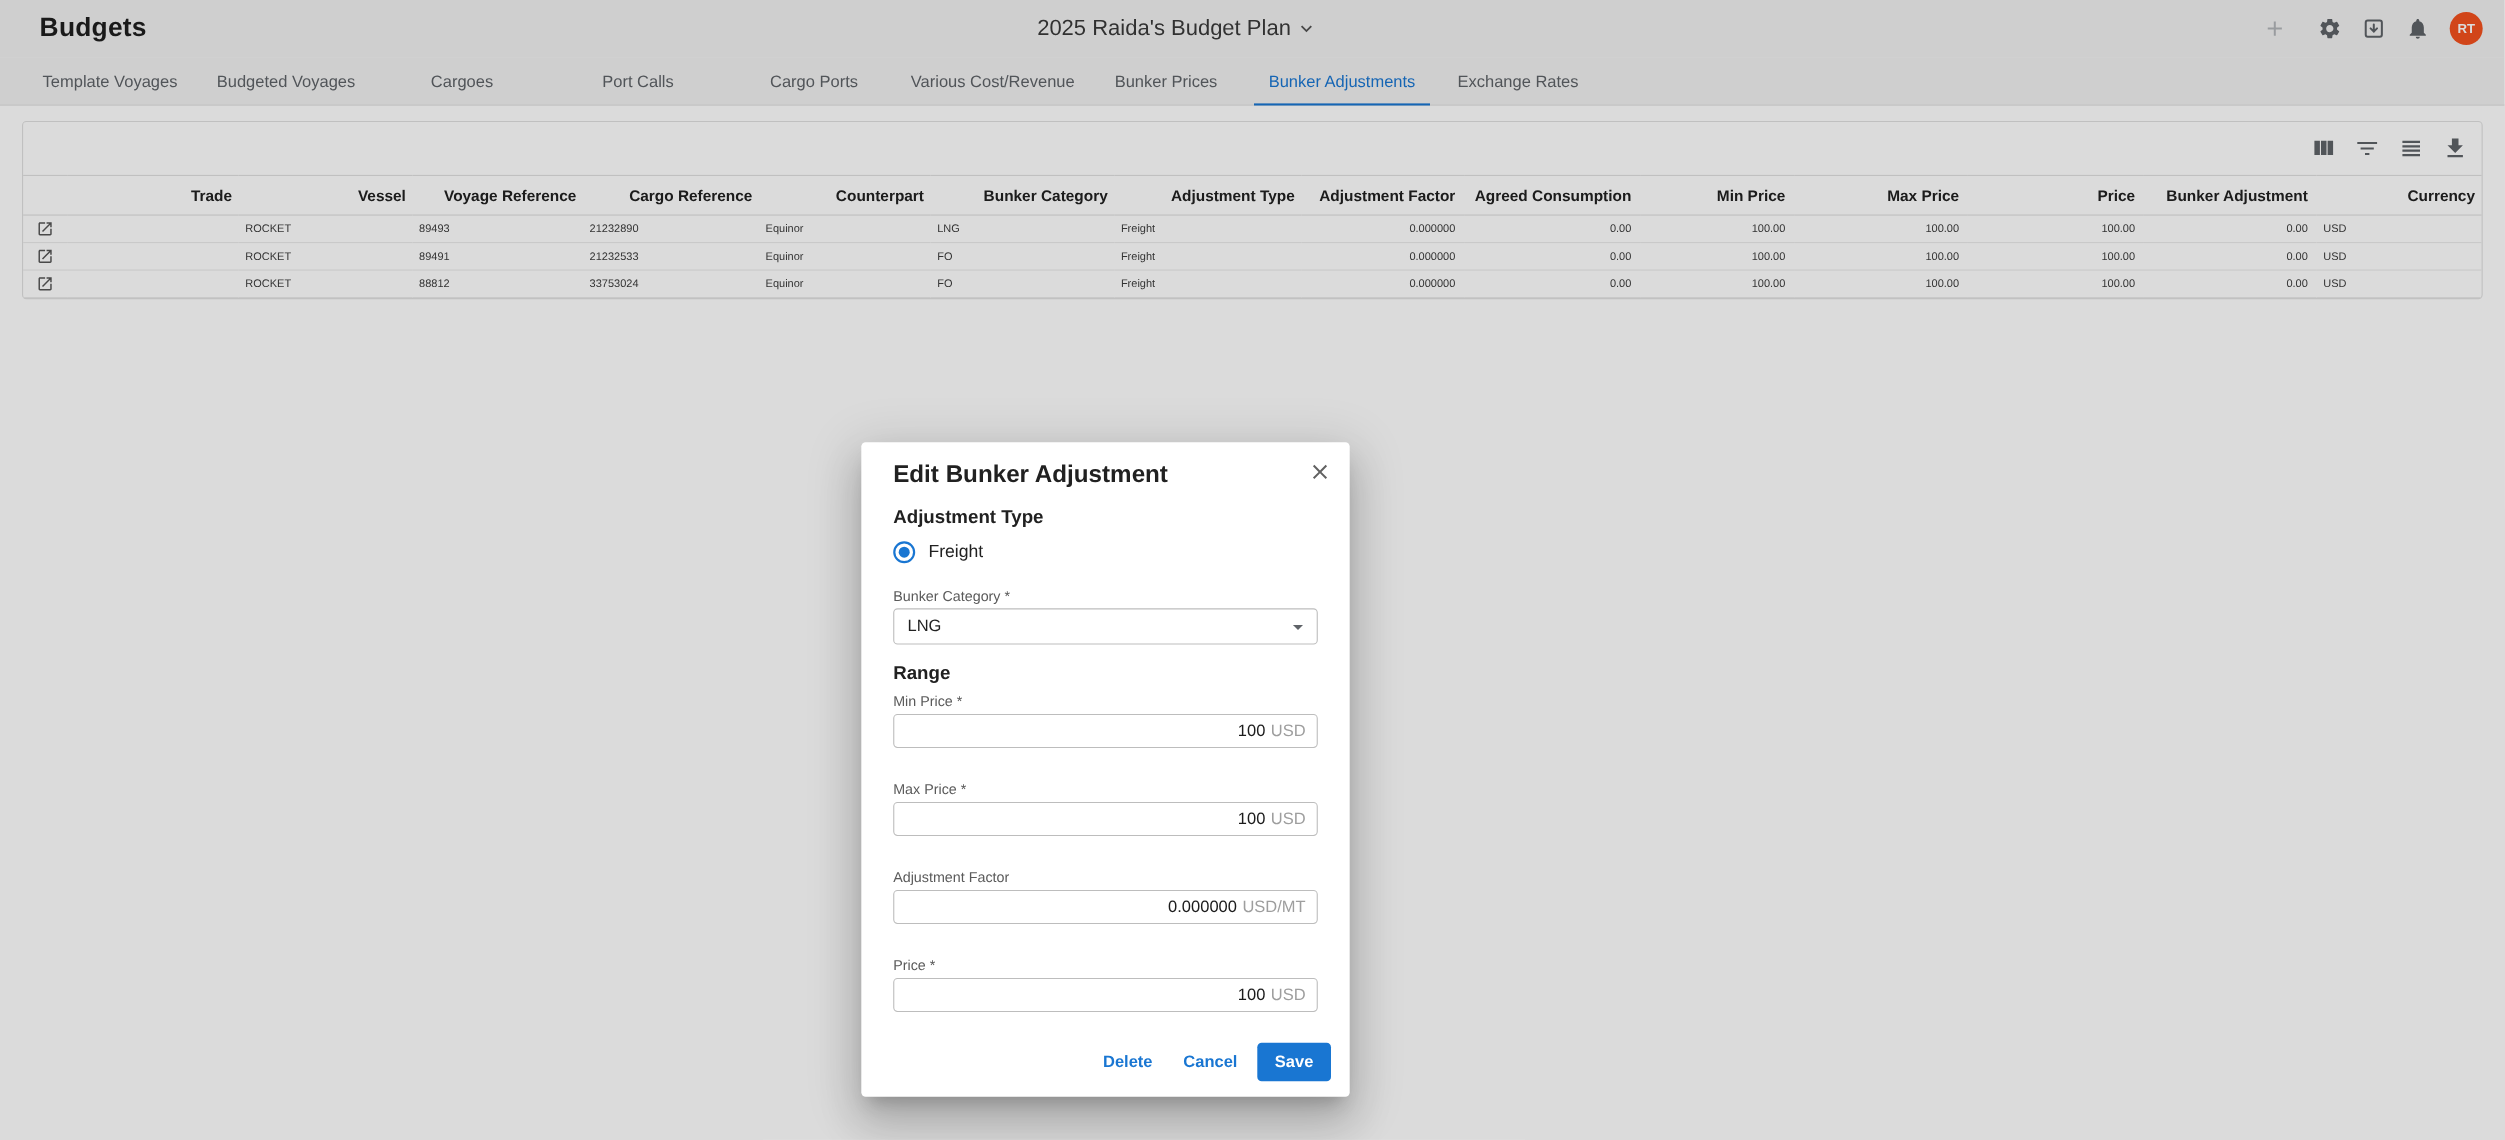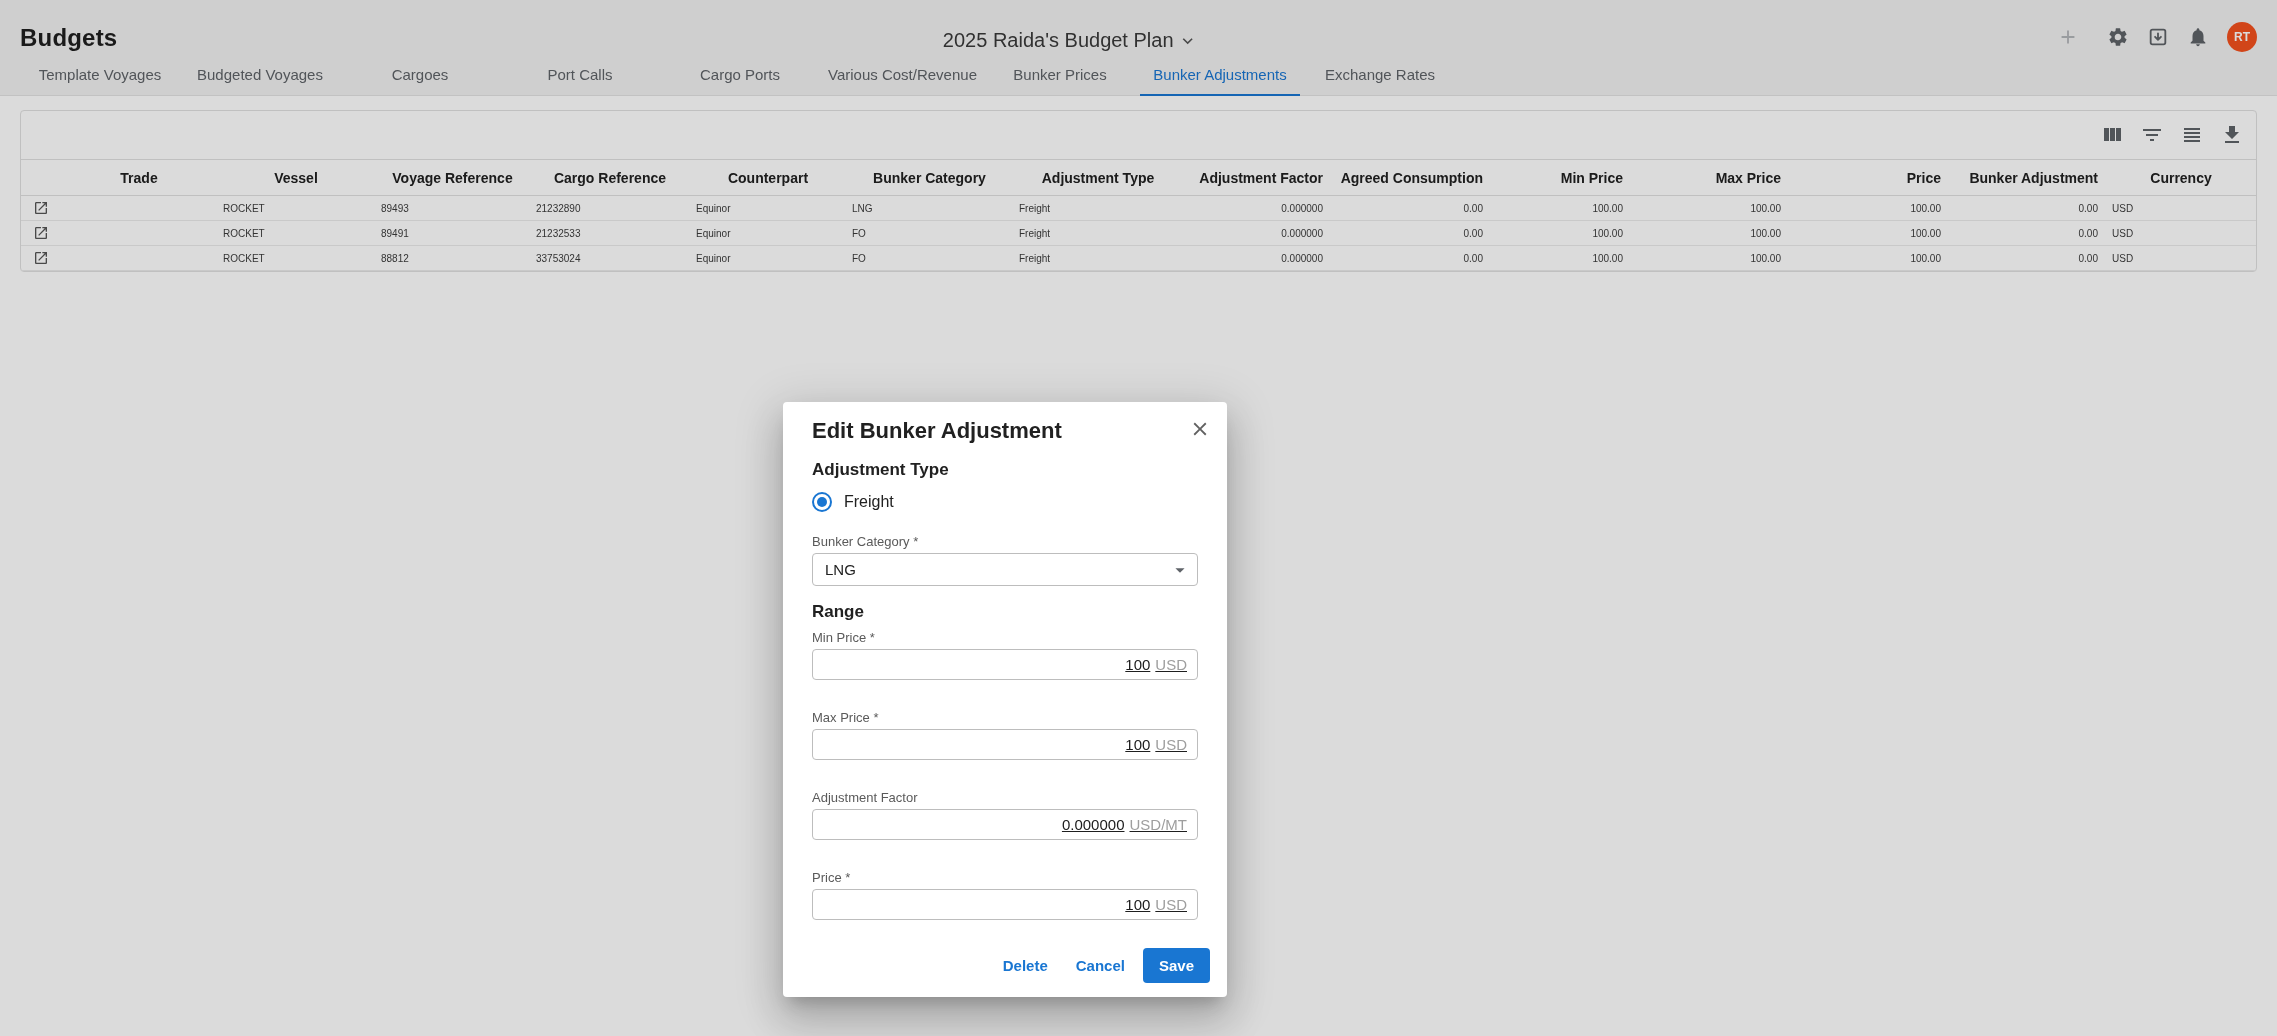--- a/index.html
+++ b/index.html
@@ -6,21 +6,21 @@
   *{ box-sizing:border-box; }
   html,body{ margin:0; padding:0; }
   body{
     width:2277px; height:1036px; position:relative; overflow:hidden;
     background:#ffffff; color:#1f1f1f;
     font-family:"Liberation Sans","DejaVu Sans",sans-serif;
   }
   
   .app-header{
     position:absolute; top:0; left:0; width:100%; height:52px;
-    display:flex; align-items:flex-end; padding:0 20px 0 20px; background:#f2f2f2;
+    display:flex; align-items:center; padding:0 20px 0 36px; background:#f2f2f2;
   }
   .app-header h1{ margin:0; font-size:24px; font-weight:700; letter-spacing:.2px; }
   .plan-selector{
     position:absolute; left:47%; transform:translateX(-50%);
     display:flex; align-items:center; gap:4px; font-size:20px; color:#3a3a3a; cursor:pointer;
   }
   .plan-selector svg{ width:20px; height:20px; color:#555; }
   .header-actions{ margin-left:auto; display:flex; align-items:center; gap:18px; }
   .hicon{ width:22px; height:22px; color:#5f6368; display:inline-flex; cursor:pointer; }
   .hicon svg{ width:100%; height:100%; }
@@ -50,21 +50,21 @@
     background:#fff; border:1px solid #e0e0e0; border-radius:4px;
   }
   .grid-toolbar{
     height:48px; display:flex; align-items:center; justify-content:flex-end;
     gap:16px; padding-right:12px;
   }
   .ticon{ width:24px; height:24px; color:#5f6368; display:inline-flex; cursor:pointer; }
   .ticon svg{ width:100%; height:100%; }
   table.grid{ border-collapse:collapse; table-layout:fixed; width:2235px; }
   table.grid th{
-    height:36px; text-align:center; font-size:14px; font-weight:600; color:#212121;
+    height:36px; text-align:right; font-size:14px; font-weight:600; color:#212121;
     padding:0 6px; border-top:1px solid #e0e0e0; border-bottom:1px solid #e0e0e0;
     white-space:nowrap; overflow:hidden;
   }
   table.grid td{
     height:24px; font-size:10px; color:#3c3c3c; padding:0 6px;
     border-bottom:1px solid #ebebeb; white-space:nowrap; overflow:hidden;
   }
   table.grid .num{ text-align:right; padding-right:8px; }
   td.edit-col, th.edit-col{ padding:0; }
   .row-edit{
@@ -97,21 +97,21 @@
   .select{
     height:33px; border:1px solid #bdbdbd; border-radius:4px;
     display:flex; align-items:center; justify-content:space-between;
     padding:0 6px 0 12px; font-size:15px; color:#212121; cursor:pointer;
   }
   .select svg{ width:22px; height:22px; color:#5f6368; }
   .range-heading{ margin:16px 0 8px; font-size:17px; font-weight:600; color:#212121; }
   .field-grid{ display:grid; grid-template-columns:1fr; column-gap:18px; row-gap:30px; }
   .input{
     height:31px; border:1px solid #bdbdbd; border-radius:4px;
-    display:flex; align-items:center; justify-content:flex-end; padding:0 10px; font-size:15px;text-decoration:underline;
+    display:flex; align-items:center; justify-content:flex-end; padding:0 10px; font-size:15px;
   }
   .input .val{ color:#1c1c1c; }
   .input .unit{ color:#9e9e9e; margin-left:5px; }
   .actions{ display:flex; justify-content:flex-end; align-items:center; gap:8px; margin:28px -12px 0 0; }
   .text-btn{
     border:none; background:none; color:var(--accent); border-radius:4px; padding:6px 10px; cursor:pointer;
     font:600 15px "Liberation Sans","DejaVu Sans",sans-serif;
   }
   .save-btn{
     border:none; background:var(--accent); color:#fff; border-radius:4px; padding:9px 16px; cursor:pointer;

